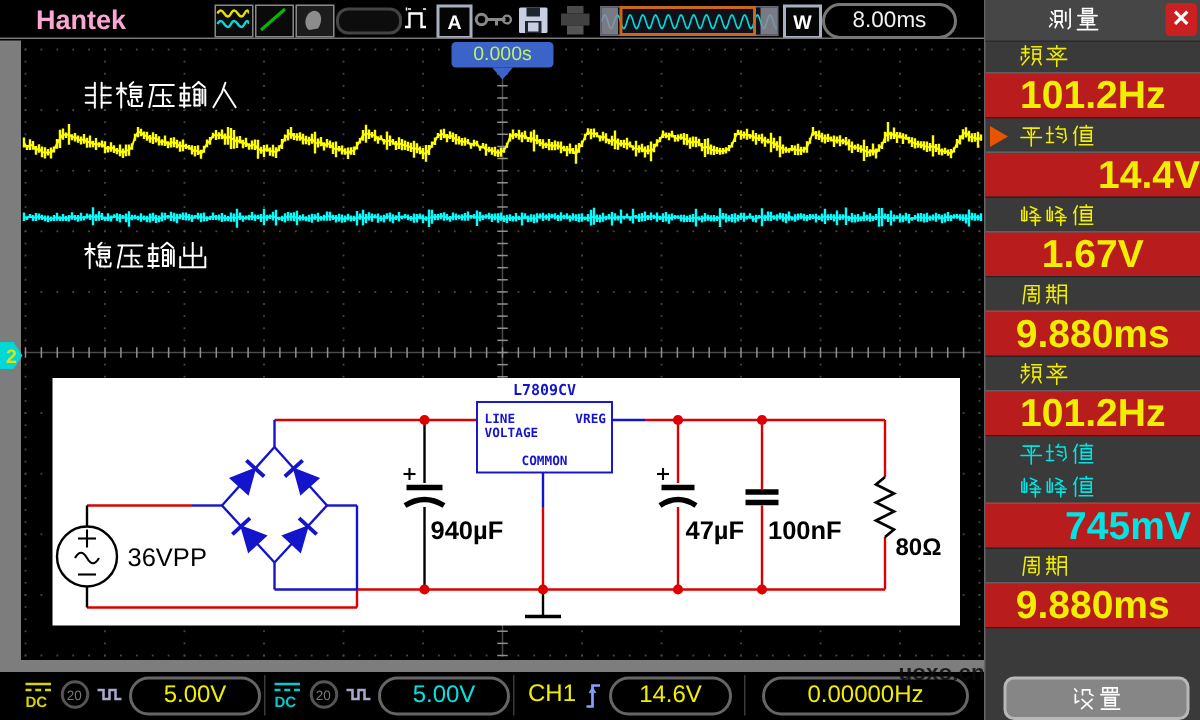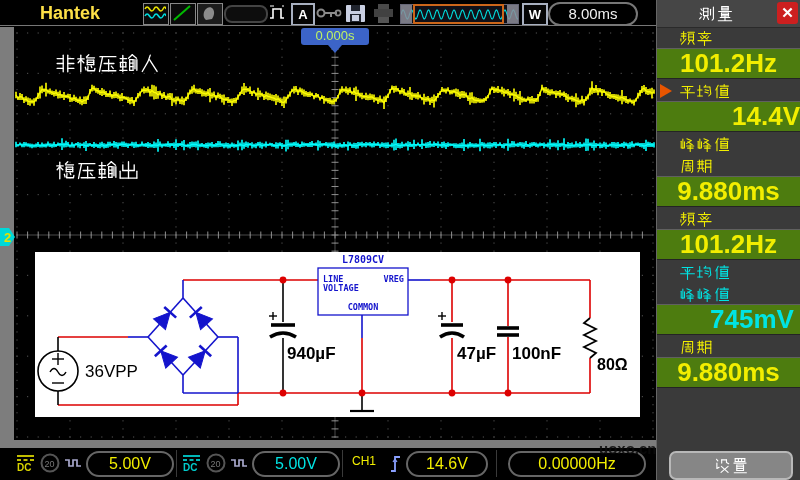--- a/index.html
+++ b/index.html
@@ -1,33 +1,33 @@
 <!DOCTYPE html>
 <html><head>
 <meta charset="utf-8">
 <style>
   html,body{margin:0;padding:0;background:#000;}
   #app{position:relative;width:800px;height:480px;background:#000;overflow:hidden;
        font-family:"Liberation Sans",sans-serif;}
   .abs{position:absolute;}
   #topbar{position:absolute;left:0;top:0;width:656px;height:27px;background:#000;}
-  #logo{position:absolute;left:24px;top:3px;color:#fde047;font-weight:bold;font-size:18px;margin-left:16px;}
+  #logo{position:absolute;left:24px;top:3px;color:#f9a8d4;font-weight:bold;font-size:18px;}
   .icbox{position:absolute;top:3px;width:24px;height:20px;border:1px solid #888;background:#0a0a0a;}
   #pill-empty{position:absolute;left:224px;top:5px;width:40px;height:14px;border:2px solid #444;border-radius:8px;background:#0d0d0d;}
   #tb-pill{position:absolute;left:548px;top:2px;width:86px;height:20px;background:#000;border:2px solid #777;border-radius:12px;color:#f0f0f0;font-size:15px;text-align:center;line-height:20px;}
   .whitebox{position:absolute;top:3px;width:20px;height:19px;border:2px solid #a8b0c0;color:#fff;font-weight:bold;font-size:13px;text-align:center;line-height:19px;background:#050505;}
   #preview{position:absolute;left:400px;top:4px;width:117px;height:18px;background:#101018;border:1px solid #667;}
   #topline{position:absolute;left:0;top:25px;width:656px;height:1px;background:#777;}
   #sidebar{position:absolute;left:656px;top:0;width:144px;height:480px;background:#3a3a3a;border-left:1px solid #666;box-sizing:border-box;}
   #sb-head{position:relative;height:27px;background:#464646;border-bottom:1px solid #2a2a2a;}
   #sb-title{position:absolute;left:0;right:26px;top:4px;text-align:center;color:#fff;}
   #sb-close{position:absolute;right:2px;top:2px;width:21px;height:22px;background:#cc1f1f;border-radius:3px;color:#fff;font-weight:bold;font-size:15px;text-align:center;line-height:22px;}
   .mi-label{height:20px;display:flex;align-items:center;padding-left:22px;position:relative;}
   .mi-arrow{position:absolute;left:3px;top:3px;width:0;height:0;border-left:12px solid #e85500;border-top:7px solid transparent;border-bottom:7px solid transparent;}
-  .mi-value{height:29px;background:#4d7c0f;border-top:1px solid #606060;border-bottom:1px solid #242424;
+  .mi-value{height:29px;background:#b91c1c;border-top:1px solid #606060;border-bottom:1px solid #242424;
             font-weight:bold;font-size:26px;text-align:center;line-height:28px;}
   .mitem{margin-bottom:2px;}
   #sb-settings{position:absolute;left:12px;top:451px;width:120px;height:25px;background:#868686;border:2px solid #b8b8b8;border-radius:7px;display:flex;align-items:center;justify-content:center;}
   #frame-left{position:absolute;left:0;top:27px;width:14px;height:421px;background:#7d7d7d;}
   #frame-bottom{position:absolute;left:0;top:440px;width:656px;height:8px;background:#7d7d7d;}
   #scope{position:absolute;left:14px;top:27px;width:642px;height:413px;background:#000;}
   #trigtab{position:absolute;left:301px;top:28px;width:68px;height:17px;background:#3c64c8;border-radius:3px;color:#bef264;font-size:13px;text-align:center;line-height:16px;}
   #trigtri{position:absolute;left:328px;top:45px;width:0;height:0;border-left:7px solid transparent;border-right:7px solid transparent;border-top:8px solid #3c64c8;}
   #chmark{position:absolute;left:0;top:228px;width:16px;height:18px;}
   #bottombar{position:absolute;left:0;top:448px;width:656px;height:32px;background:#000;}
@@ -1814,21 +1814,21 @@
           <text x="4.5" y="13.5" font-size="9" fill="#777">20</text>
         </svg>
     </div>
     <div class="abs" style="left:230px;top:8px">
       <svg width="18" height="14" viewBox="0 0 18 14">
         <path d="M1,4 h4 v6 h4 v-6 h4 v6 h4" stroke="#a8a8cc" fill="none" stroke-width="1.7"></path>
       </svg>
     </div>
     <div class="bpill" style="left:252px;width:84px;color:#00e4e4">5.00V</div>
     <div class="bsep" style="left:342px"></div>
-    <div class="abs" style="left:352px;top:6px;color:#f2ee00;font-size:12px;">CH1</div>
+    <div class="abs" style="left:352px;top:6px;color:#f2ee00;font-size:16px;">CH1</div>
     <div class="abs" style="left:390px;top:4px">
       <svg width="13" height="24" viewBox="0 0 13 24">
           <path d="M1,19 h4 V5 h5" stroke="#8aa0ff" fill="none" stroke-width="1.8"></path>
           <path d="M3,10 l2,-3 l2,3" stroke="#8aa0ff" fill="none" stroke-width="1.2"></path>
         </svg>
     </div>
     <div class="bpill" style="left:406px;width:78px;color:#f2ee00">14.6V</div>
     <div class="bsep" style="left:496px"></div>
     <div class="bpill" style="left:508px;width:134px;color:#f2ee00">0.00000Hz</div>
   </div>
@@ -1961,20 +1961,21 @@
                 <polyline points="68,4 68,14" fill="none" stroke="currentColor" stroke-width="7" stroke-linecap="round" stroke-linejoin="round"></polyline>
                 <polyline points="46,28 90,28" fill="none" stroke="currentColor" stroke-width="7" stroke-linecap="round" stroke-linejoin="round"></polyline>
                 <polyline points="46,28 46,74" fill="none" stroke="currentColor" stroke-width="7" stroke-linecap="round" stroke-linejoin="round"></polyline>
                 <polyline points="90,28 90,74" fill="none" stroke="currentColor" stroke-width="7" stroke-linecap="round" stroke-linejoin="round"></polyline>
                 <polyline points="46,44 90,44" fill="none" stroke="currentColor" stroke-width="7" stroke-linecap="round" stroke-linejoin="round"></polyline>
                 <polyline points="46,59 90,59" fill="none" stroke="currentColor" stroke-width="7" stroke-linecap="round" stroke-linejoin="round"></polyline>
                 <polyline points="46,74 90,74" fill="none" stroke="currentColor" stroke-width="7" stroke-linecap="round" stroke-linejoin="round"></polyline>
                 <polyline points="36,90 98,90" fill="none" stroke="currentColor" stroke-width="7" stroke-linecap="round" stroke-linejoin="round"></polyline>
               </svg></span>
           </div>
+          <div class="mi-value" style="color: rgb(242, 238, 0);">1.67V</div>
         </div>
         <div class="mitem">
           <div class="mi-label cjk" style="color: rgb(242, 238, 0);">
             <span><svg width="15" height="15" viewBox="0 0 100 100">
                 <polyline points="24,10 14,90" fill="none" stroke="currentColor" stroke-width="7" stroke-linecap="round" stroke-linejoin="round"></polyline>
                 <polyline points="24,10 84,10" fill="none" stroke="currentColor" stroke-width="7" stroke-linecap="round" stroke-linejoin="round"></polyline>
                 <polyline points="84,10 84,82 76,90" fill="none" stroke="currentColor" stroke-width="7" stroke-linecap="round" stroke-linejoin="round"></polyline>
                 <polyline points="36,28 72,28" fill="none" stroke="currentColor" stroke-width="7" stroke-linecap="round" stroke-linejoin="round"></polyline>
                 <polyline points="54,18 54,46" fill="none" stroke="currentColor" stroke-width="7" stroke-linecap="round" stroke-linejoin="round"></polyline>
                 <polyline points="34,46 74,46" fill="none" stroke="currentColor" stroke-width="7" stroke-linecap="round" stroke-linejoin="round"></polyline>

